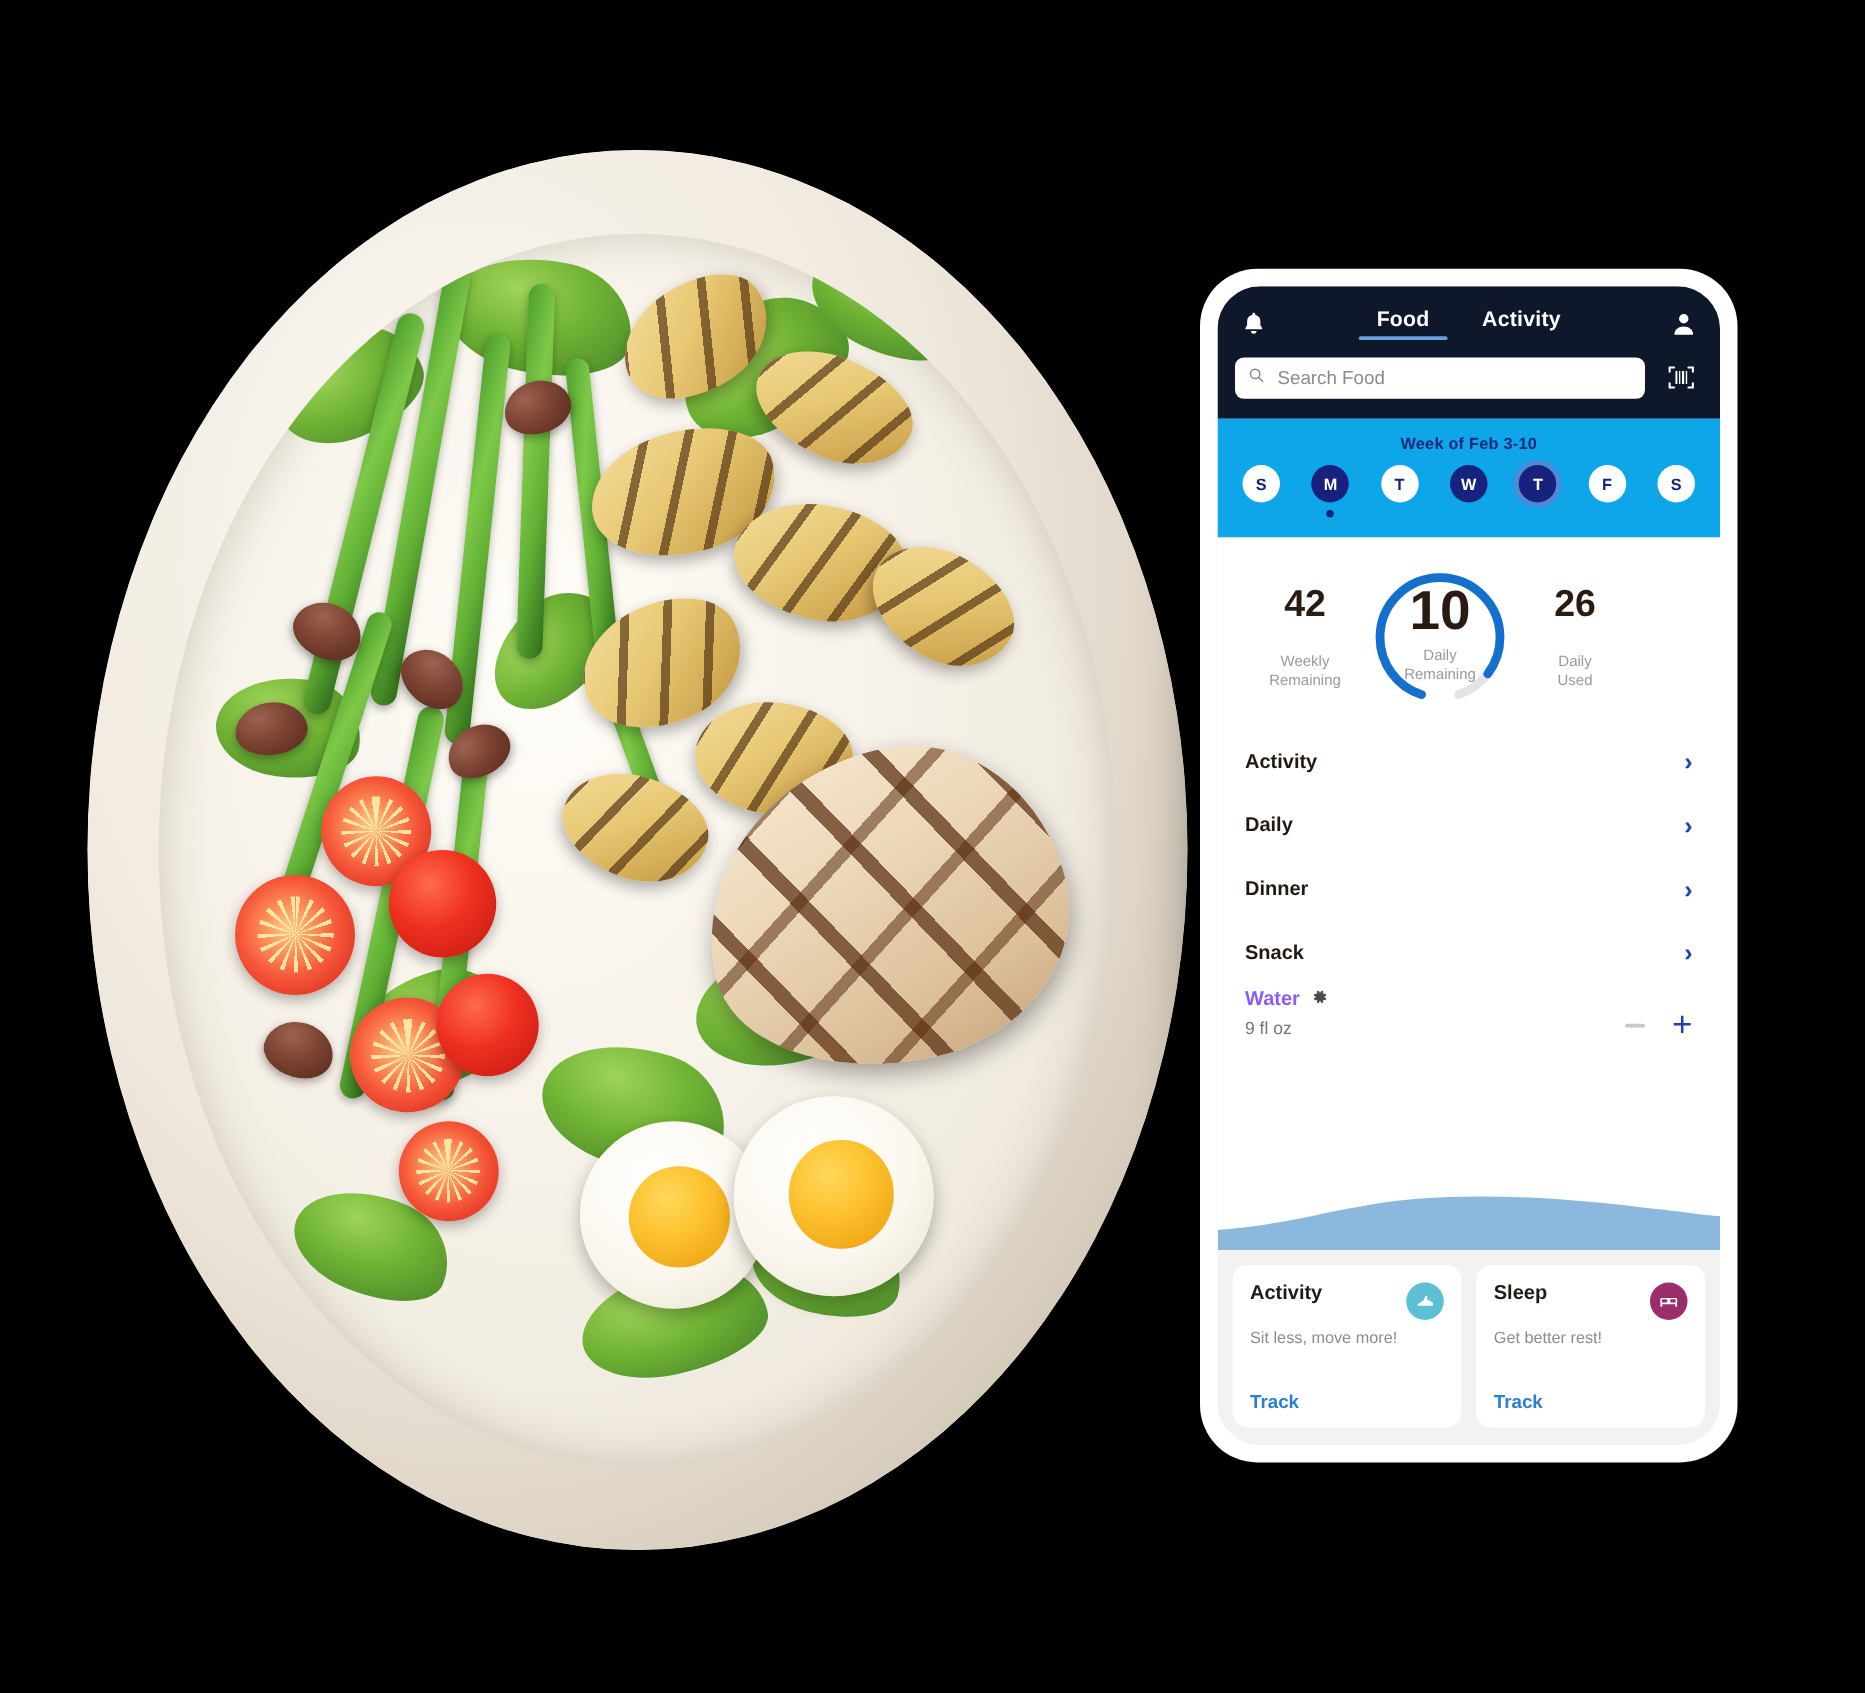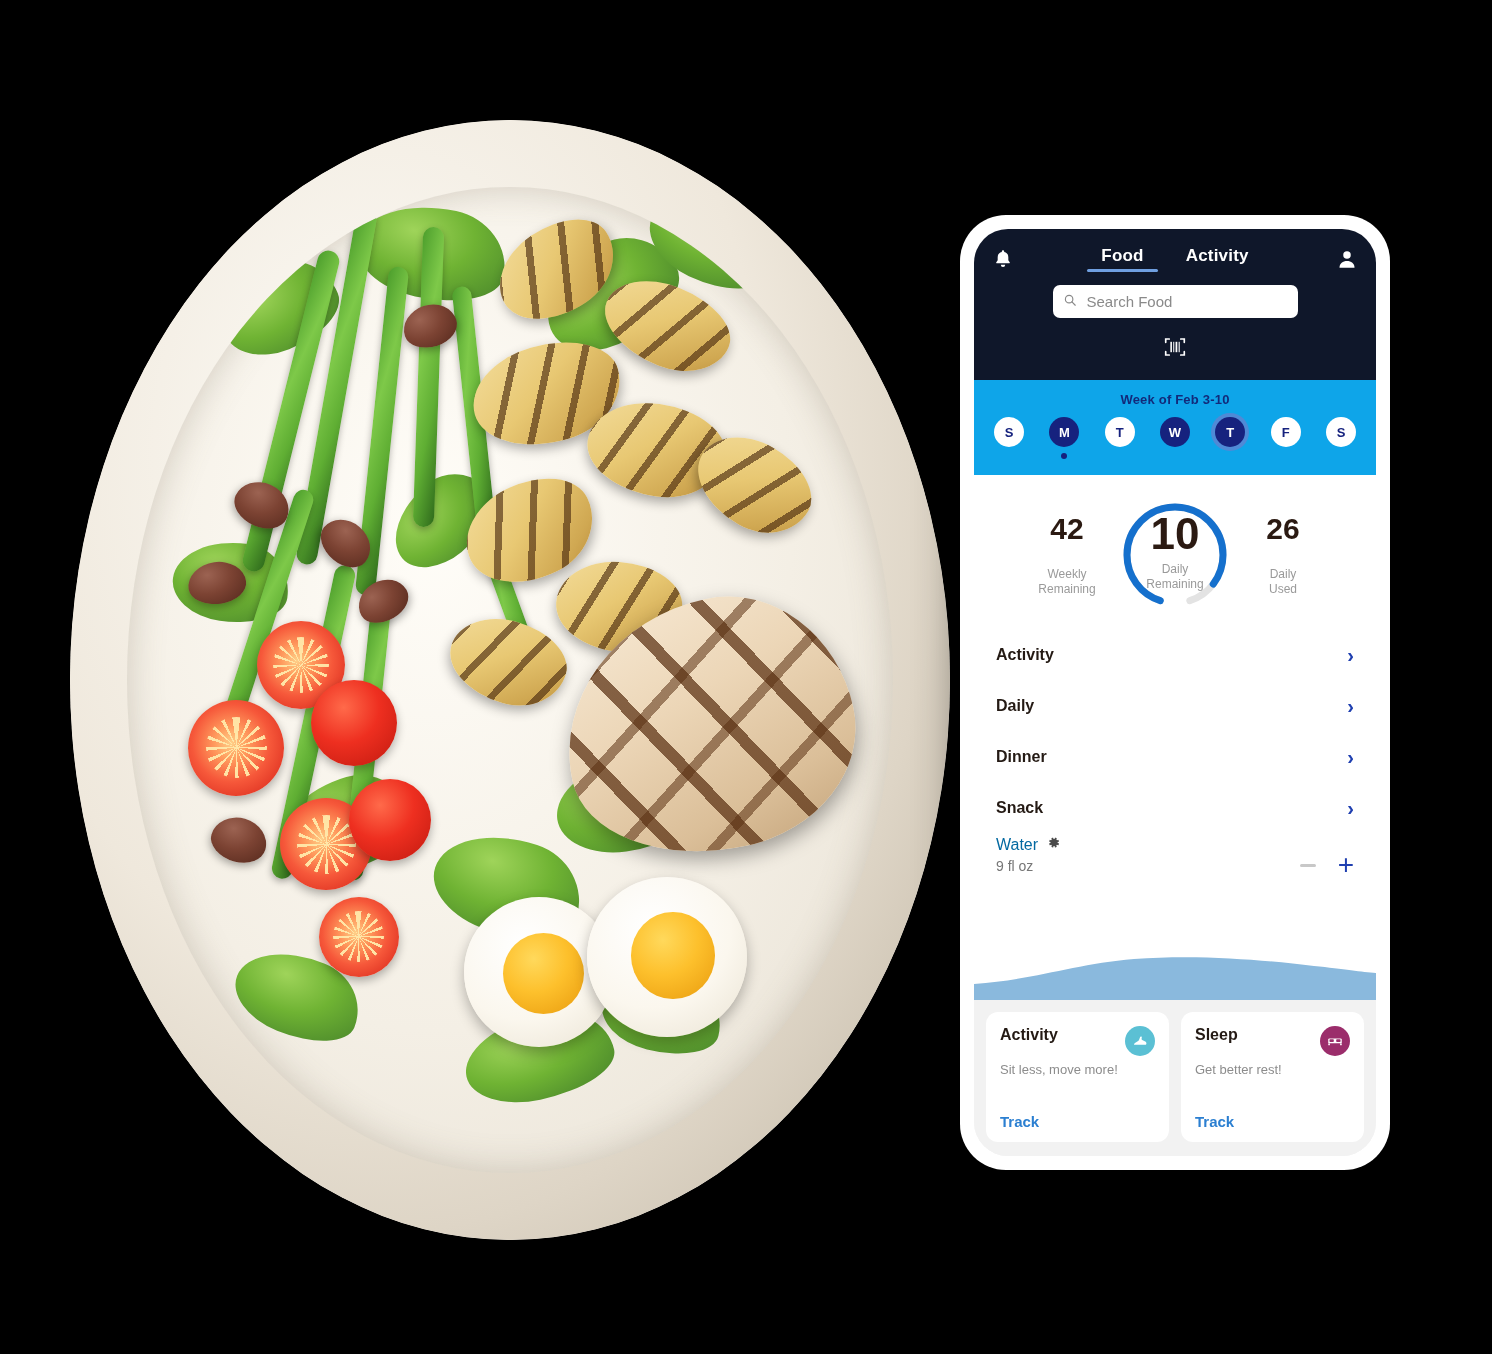--- a/index.html
+++ b/index.html
@@ -195,21 +195,20 @@
     height: 3px;
     background: #6f9fe0;
     border-radius: 2px;
   }
   .searchrow {
     display: flex;
     align-items: center;
     gap: 12px;
     margin-top: 6px;
     padding: 0 2px;
-    flex-direction: column;
   }
   .searchbox {
     flex: 1 1 auto;
     background: #ffffff;
     border-radius: 7px;
     height: 33px;
     display: flex;
     align-items: center;
     padding: 0 10px;
     gap: 8px;
@@ -274,21 +273,21 @@
     display: flex;
     flex-direction: column;
     position: relative;
     overflow: hidden;
   }
 
   
   .stats {
     display: flex;
     align-items: center;
-    justify-content: center;
+    justify-content: flex-start;
     padding: 22px 22px 10px 22px;
   }
   .stat {
     width: 96px;
     text-align: center;
   }
   .stat-num {
     font-size: 30px;
     font-weight: 800;
     color: #2b1a12;
@@ -322,21 +321,21 @@
   .chev { color: #1f3fb0; font-size: 20px; font-weight: 700; line-height:1; }
 
   
   .water {
     padding: 2px 22px 0 22px;
     display: flex; align-items: flex-start; justify-content: space-between;
     position: relative; z-index: 2;
   }
   .water-left { display: flex; flex-direction: column; }
   .water-title-row { display:flex; align-items:center; gap:8px; }
-  .water-name { font-size: 16px; font-weight: 400; color: #0369a1; }
+  .water-name { font-size: 16px; font-weight: 700; color: #8b5cf6; }
   .water-amt { font-size: 14px; color: #767676; margin-top: 4px; }
   .water-ctrl { display: flex; align-items: center; gap: 22px; margin-top: 16px; }
   .minus {
     width: 16px; height: 3px; background: #c8c8c8; border-radius: 2px; display:block;
   }
   .plus { color: #1f3fb0; font-size: 28px; line-height: 1; font-weight: 400; }
   .wave {
     position: absolute;
     left: 0; right: 0; bottom: 0;
     height: 62px;

